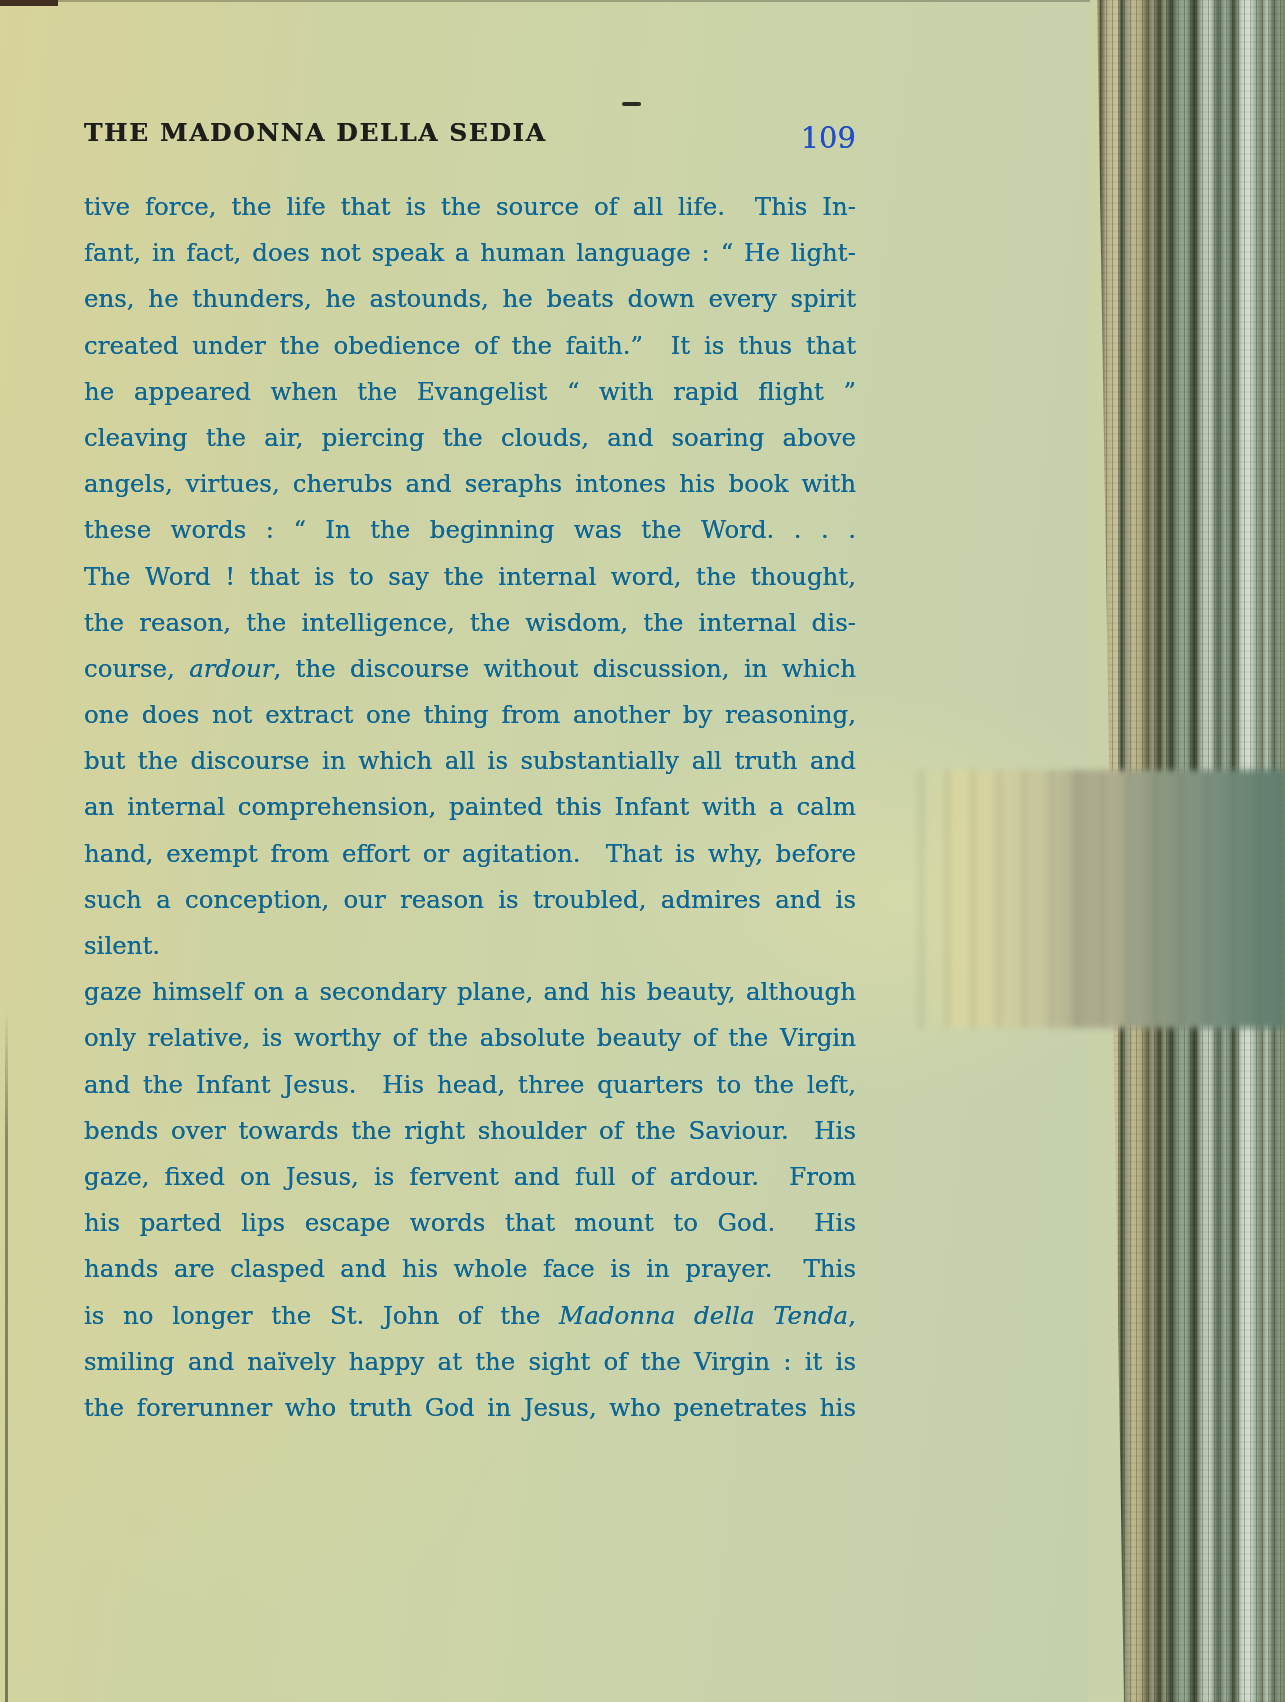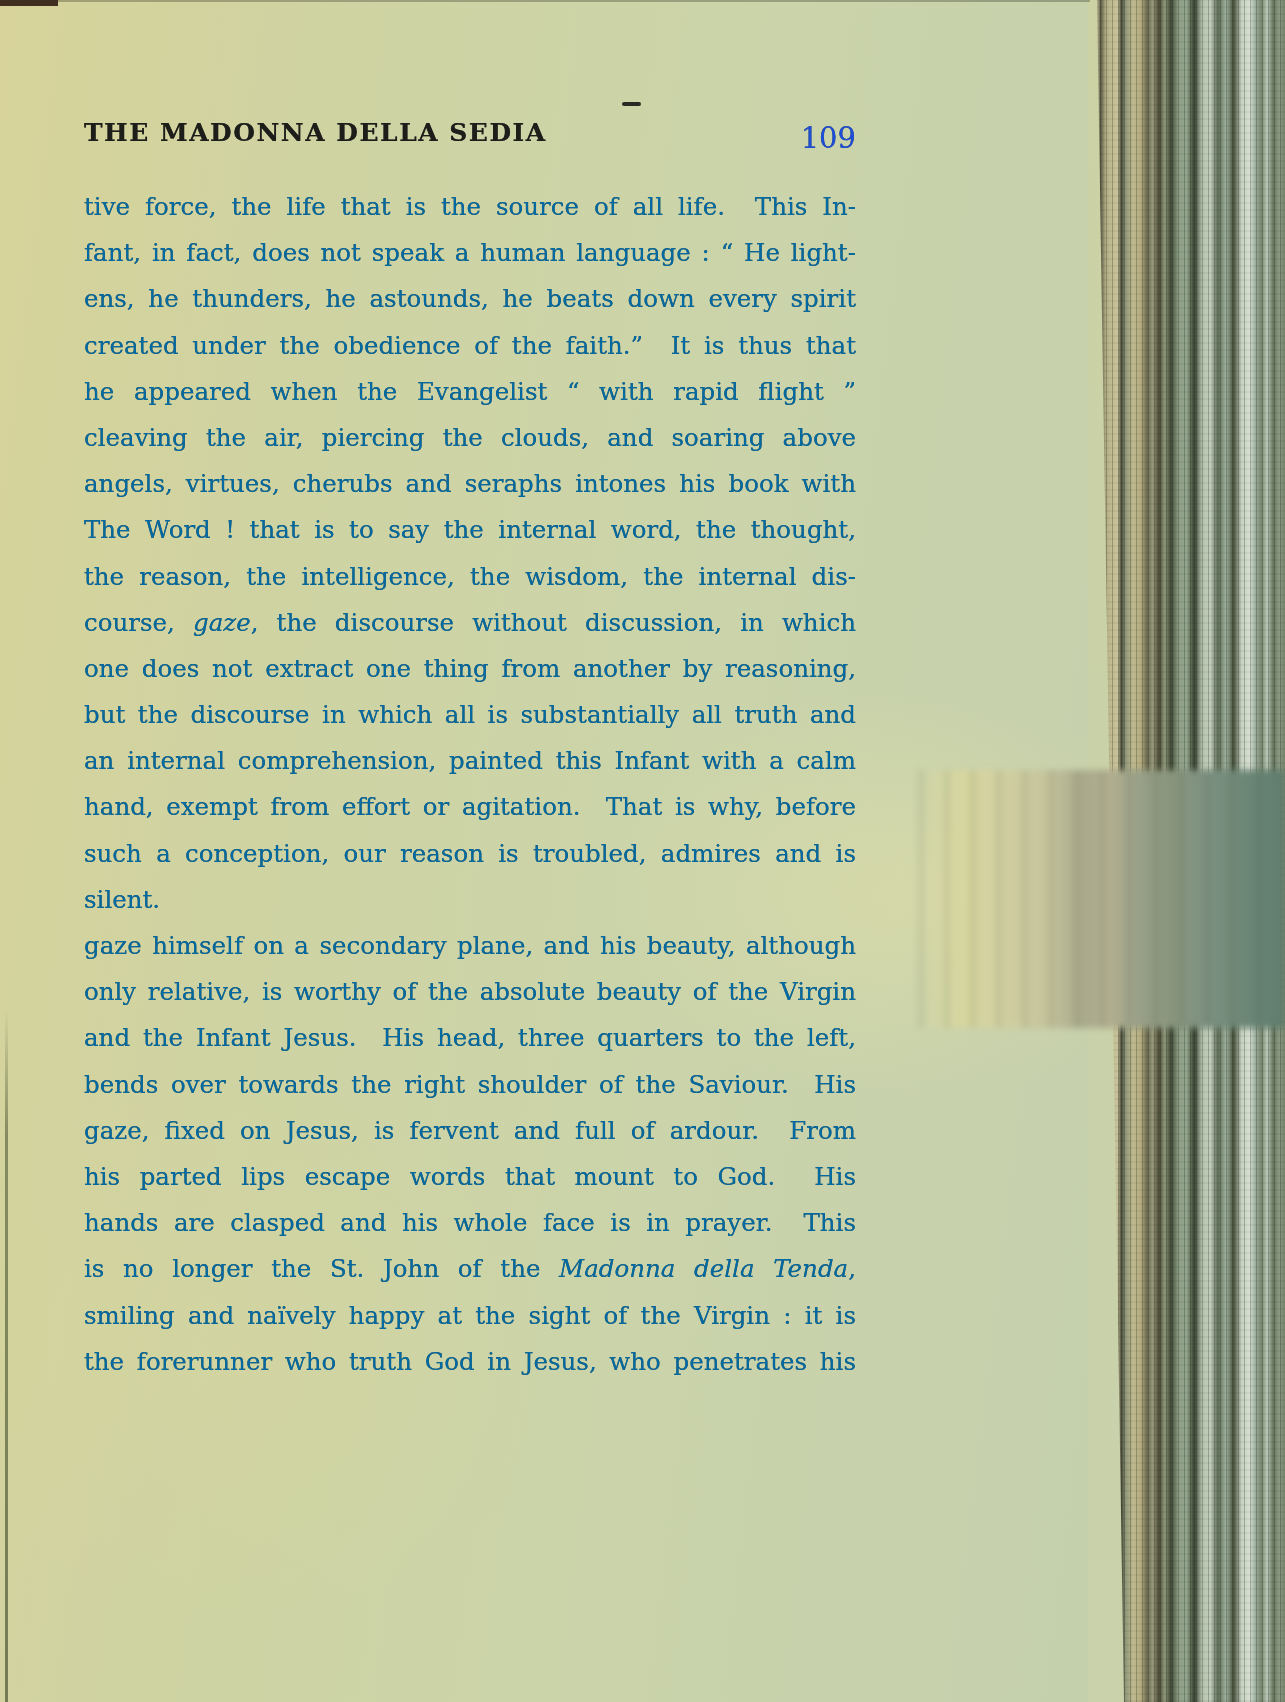--- a/index.html
+++ b/index.html
@@ -106,23 +106,24 @@
 
   <div class="text-block">
       <div>
         <div class="line"><span>tive force, the life that is the source of all life.&nbsp; This In-</span></div>
         <div class="line"><span>fant, in fact, does not speak a human language : “ He light-</span></div>
         <div class="line"><span>ens, he thunders, he astounds, he beats down every spirit</span></div>
         <div class="line"><span>created under the obedience of the faith.”&nbsp; It is thus that</span></div>
         <div class="line"><span>he appeared when the Evangelist “ with rapid flight ”</span></div>
         <div class="line"><span>cleaving the air, piercing the clouds, and soaring above</span></div>
         <div class="line"><span>angels, virtues, cherubs and seraphs intones his book with</span></div>
+        <div class="line"><span>these words : “ In the beginning was the Word. . . .</span></div>
         <div class="line"><span>The Word ! that is to say the internal word, the thought,</span></div>
         <div class="line"><span>the reason, the intelligence, the wisdom, the internal dis-</span></div>
-        <div class="line"><span>course, </span><i>gaze</i><span>, the discourse without discussion, in which</span></div>
+        <div class="line"><span>course, </span><i>ardour</i><span>, the discourse without discussion, in which</span></div>
         <div class="line"><span>one does not extract one thing from another by reasoning,</span></div>
         <div class="line"><span>but the discourse in which all is substantially all truth and</span></div>
         <div class="line"><span>an internal comprehension, painted this Infant with a calm</span></div>
         <div class="line"><span>hand, exempt from effort or agitation.&nbsp; That is why, before</span></div>
         <div class="line"><span>such a conception, our reason is troubled, admires and is</span></div>
         <div class="line no-just"><span>silent.</span></div>
       </div>
       <div>
         <div class="line"><span>gaze himself on a secondary plane, and his beauty, although</span></div>
         <div class="line"><span>only relative, is worthy of the absolute beauty of the Virgin</span></div>

